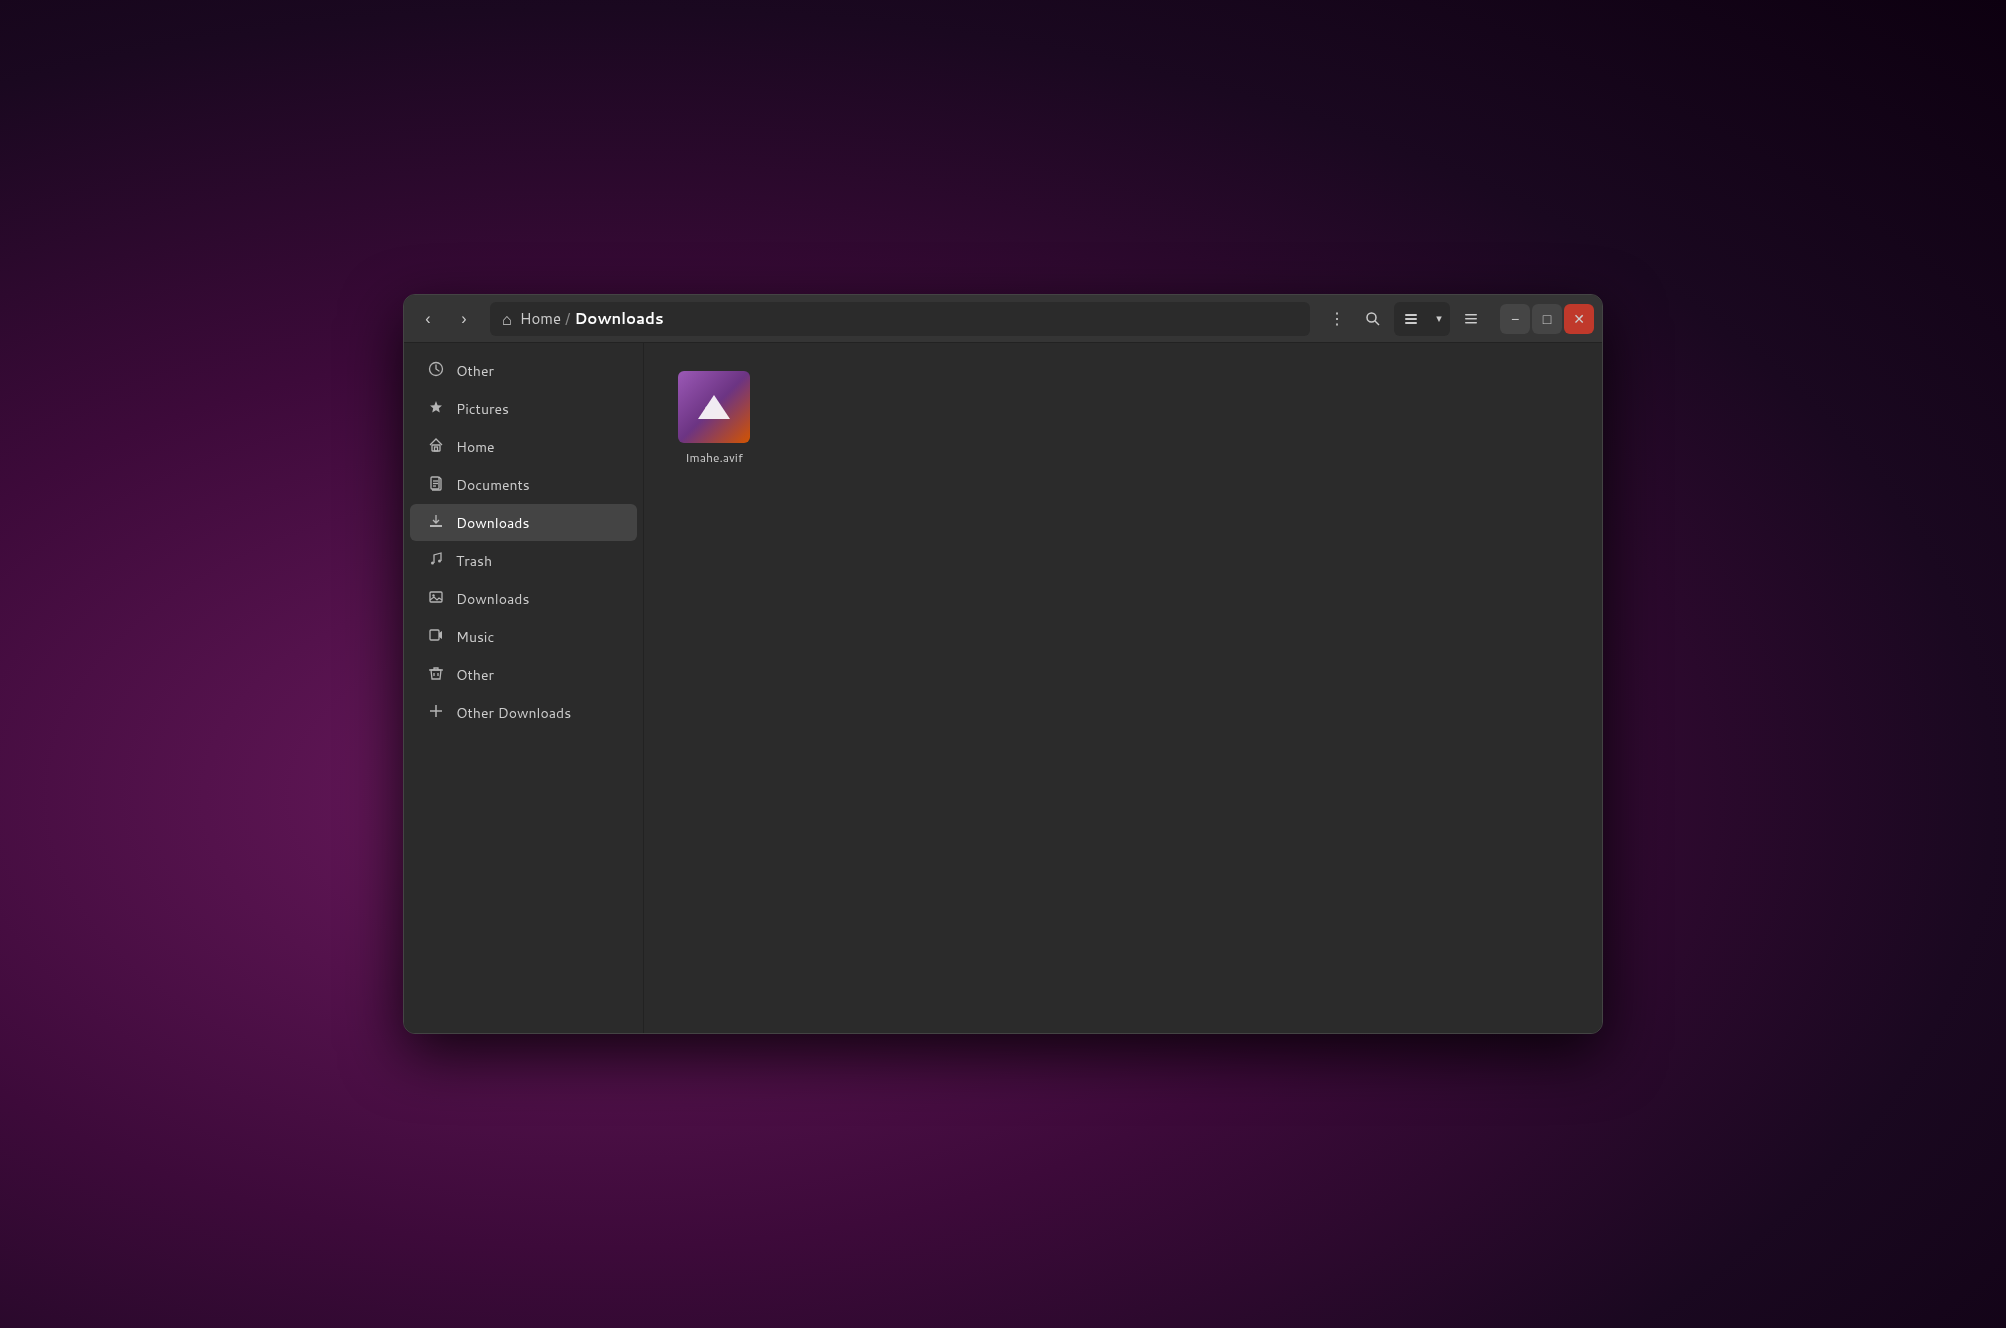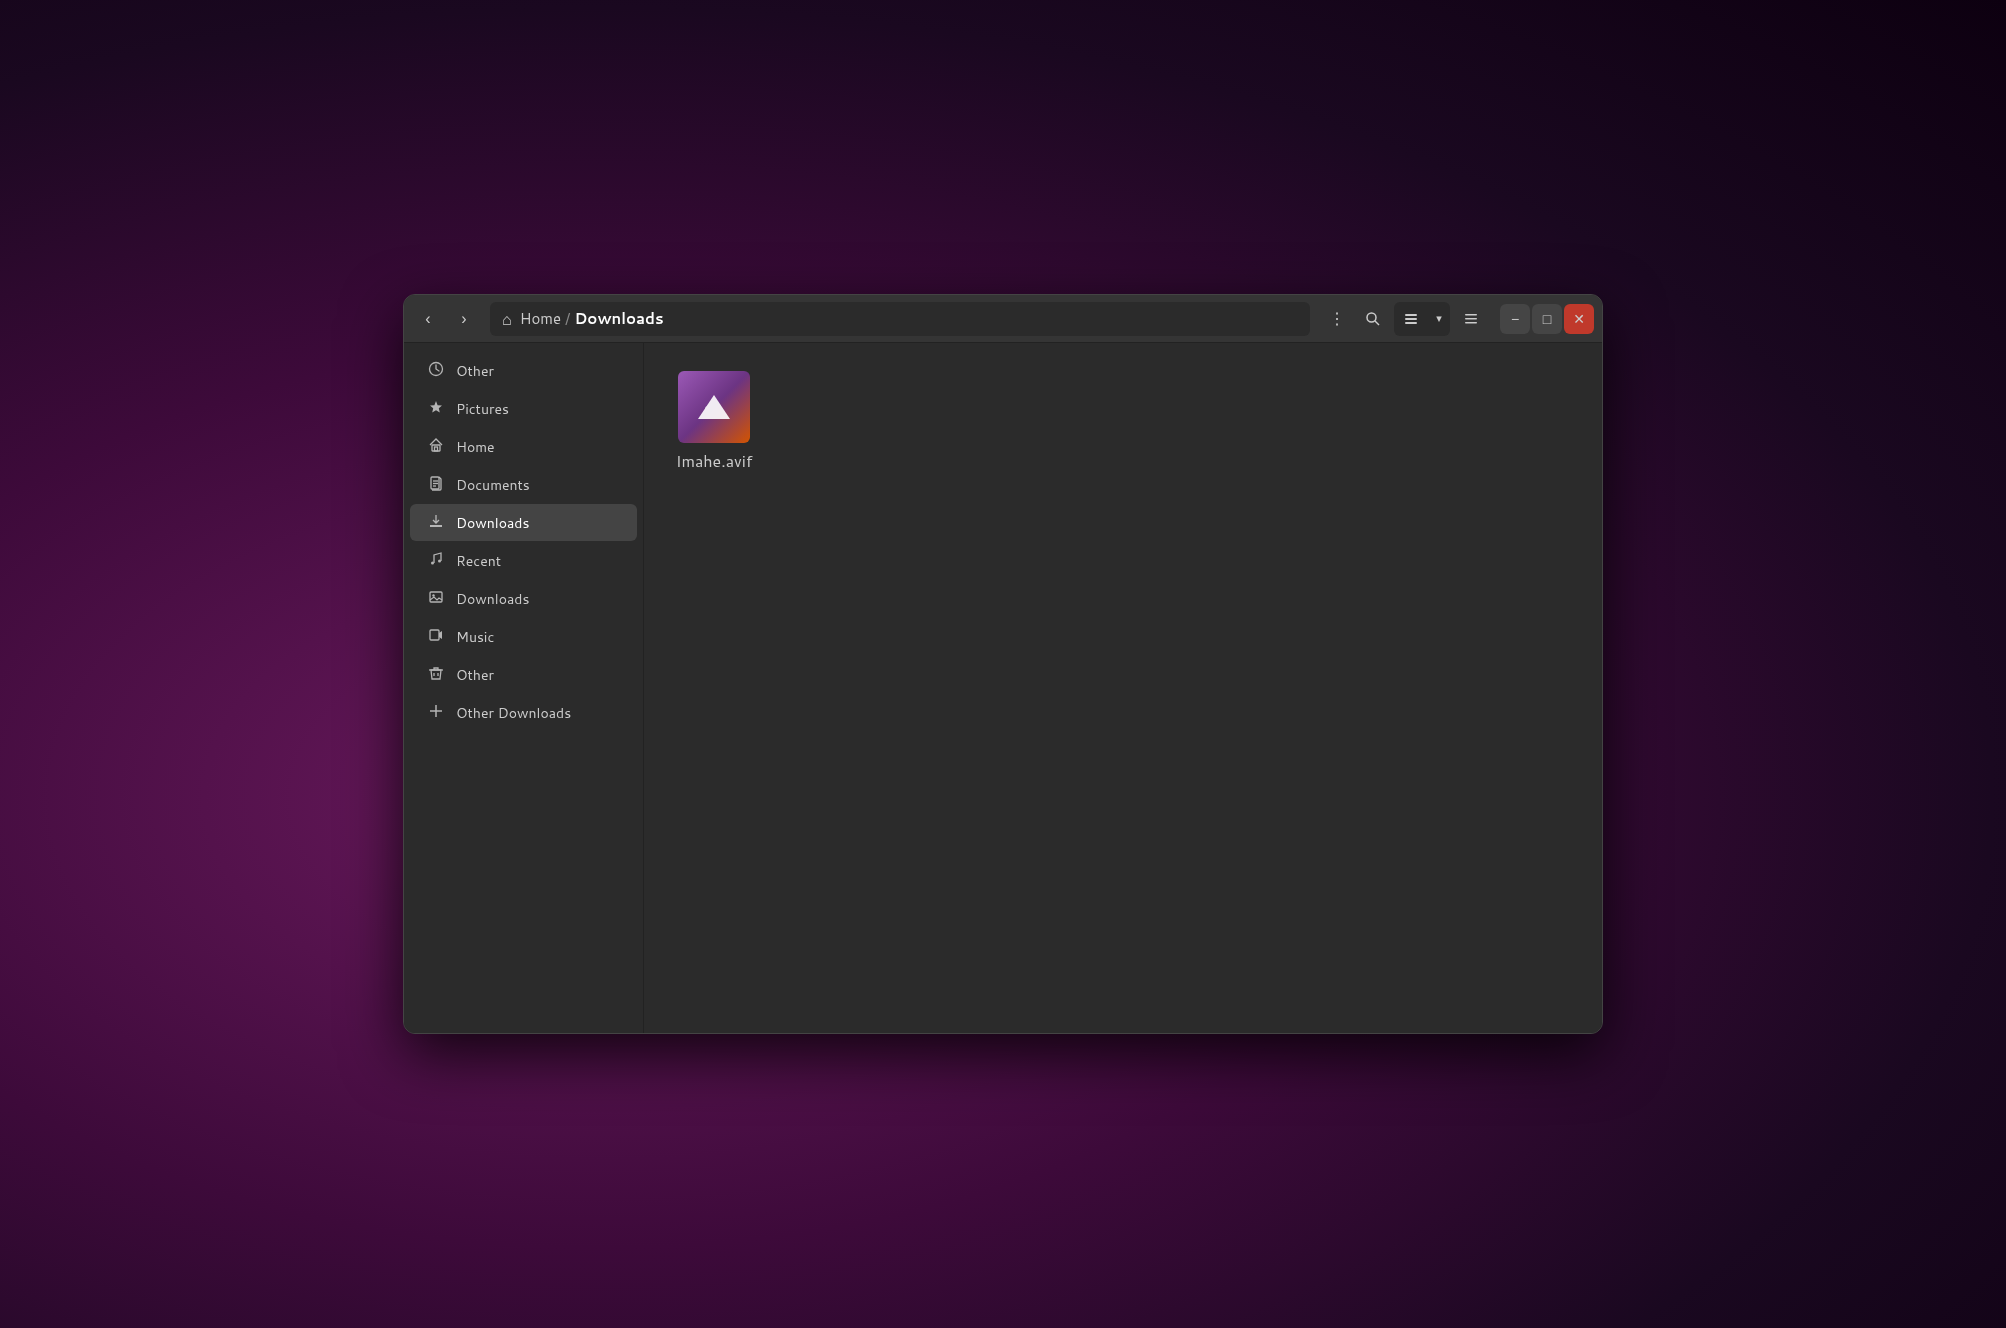--- a/index.html
+++ b/index.html
@@ -285,21 +285,21 @@
       bottom: 45%;
       left: 18%;
       width: 0;
       height: 0;
       border-left: 26px solid transparent;
       border-right: 26px solid transparent;
       border-bottom: 16px solid #6B2E0D;
     }
 
     .file-name {
-      font-size: 16px;
+      font-size: 12px;
       color: #ccc;
       text-align: center;
       word-break: break-all;
     }
 
     
     ::-webkit-scrollbar { width: 6px; }
     ::-webkit-scrollbar-track { background: transparent; }
     ::-webkit-scrollbar-thumb { background: #555; border-radius: 3px; }
   </style>
@@ -413,21 +413,21 @@
       </div>
 
       <div class="sidebar-item">
         <span class="icon">
           <svg width="16" height="16" viewBox="0 0 16 16" fill="none" stroke="#ccc" stroke-width="1.3">
             <path d="M6 12V4l7-2v8"></path>
             <circle cx="4.5" cy="12" r="1.5" fill="#ccc" stroke="none"></circle>
             <circle cx="11.5" cy="10" r="1.5" fill="#ccc" stroke="none"></circle>
           </svg>
         </span>
-        <span>Recent</span>
+        <span>Trash</span>
       </div>
 
       <div class="sidebar-item">
         <span class="icon">
           <svg width="16" height="16" viewBox="0 0 16 16" fill="none" stroke="#ccc" stroke-width="1.3">
             <rect x="2" y="3" width="12" height="10" rx="1"></rect>
             <circle cx="5.5" cy="6.5" r="1.2" fill="#ccc" stroke="none"></circle>
             <path d="M2 11l4-3 3 3 2-2 3 2" stroke="#ccc" stroke-width="1.1"></path>
           </svg>
         </span>

